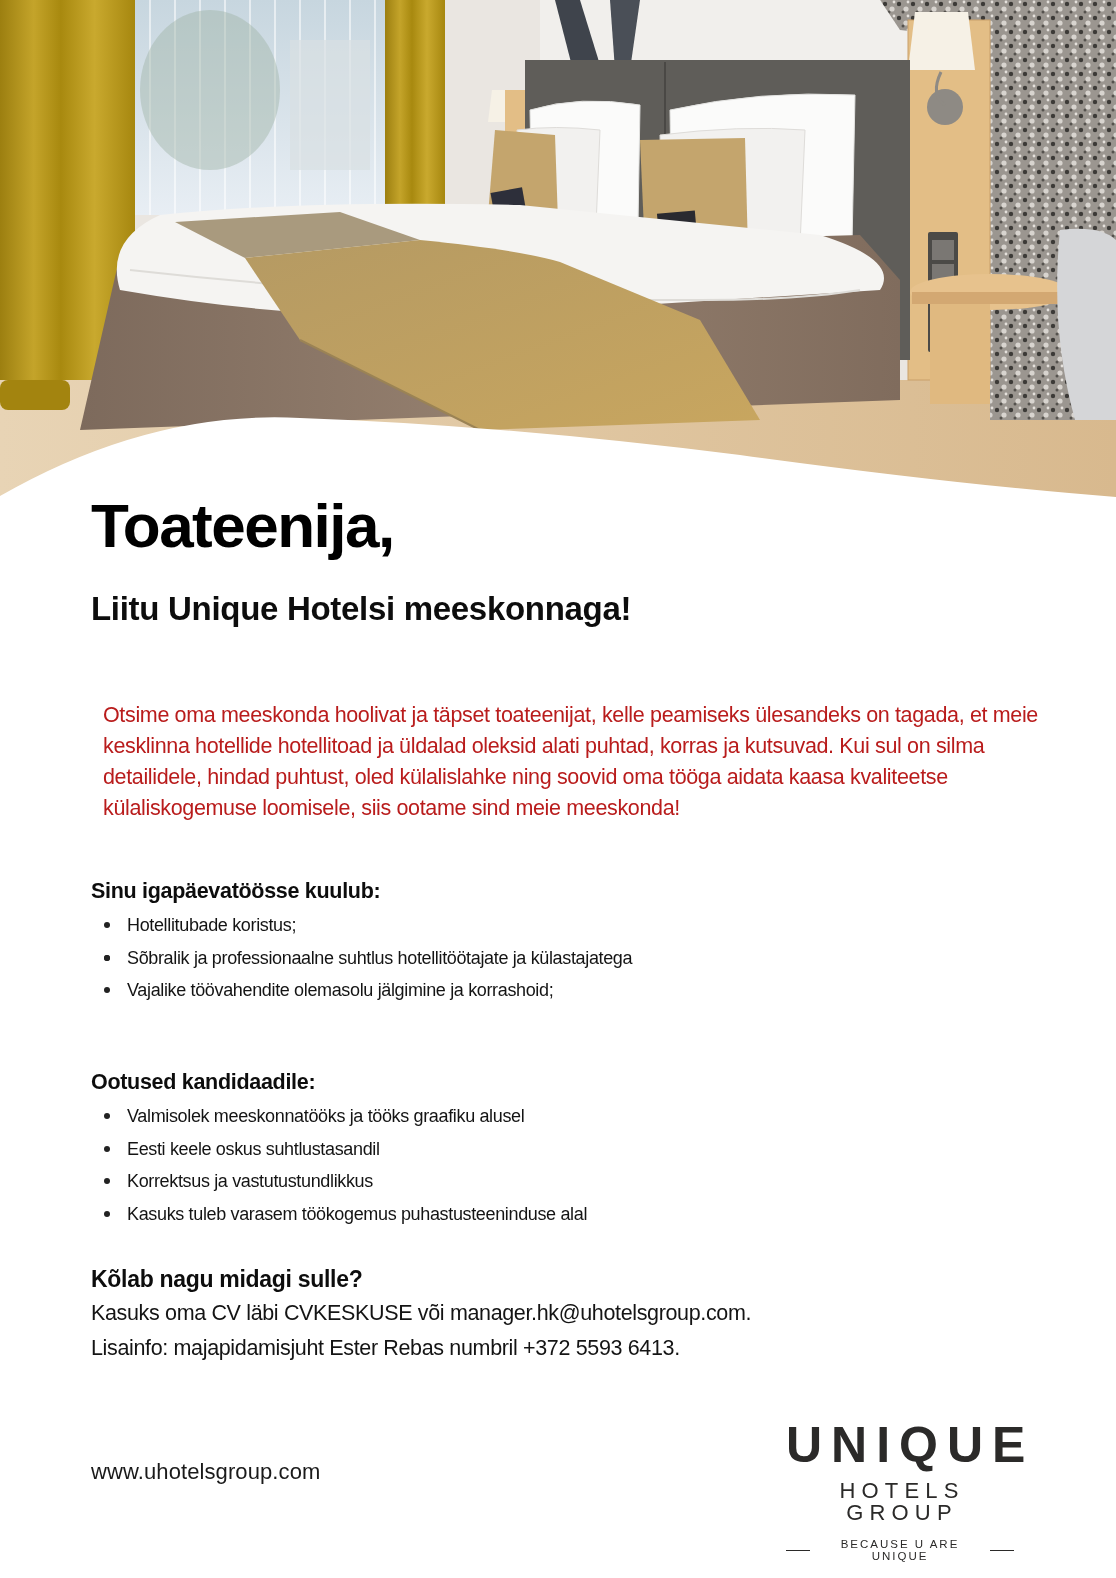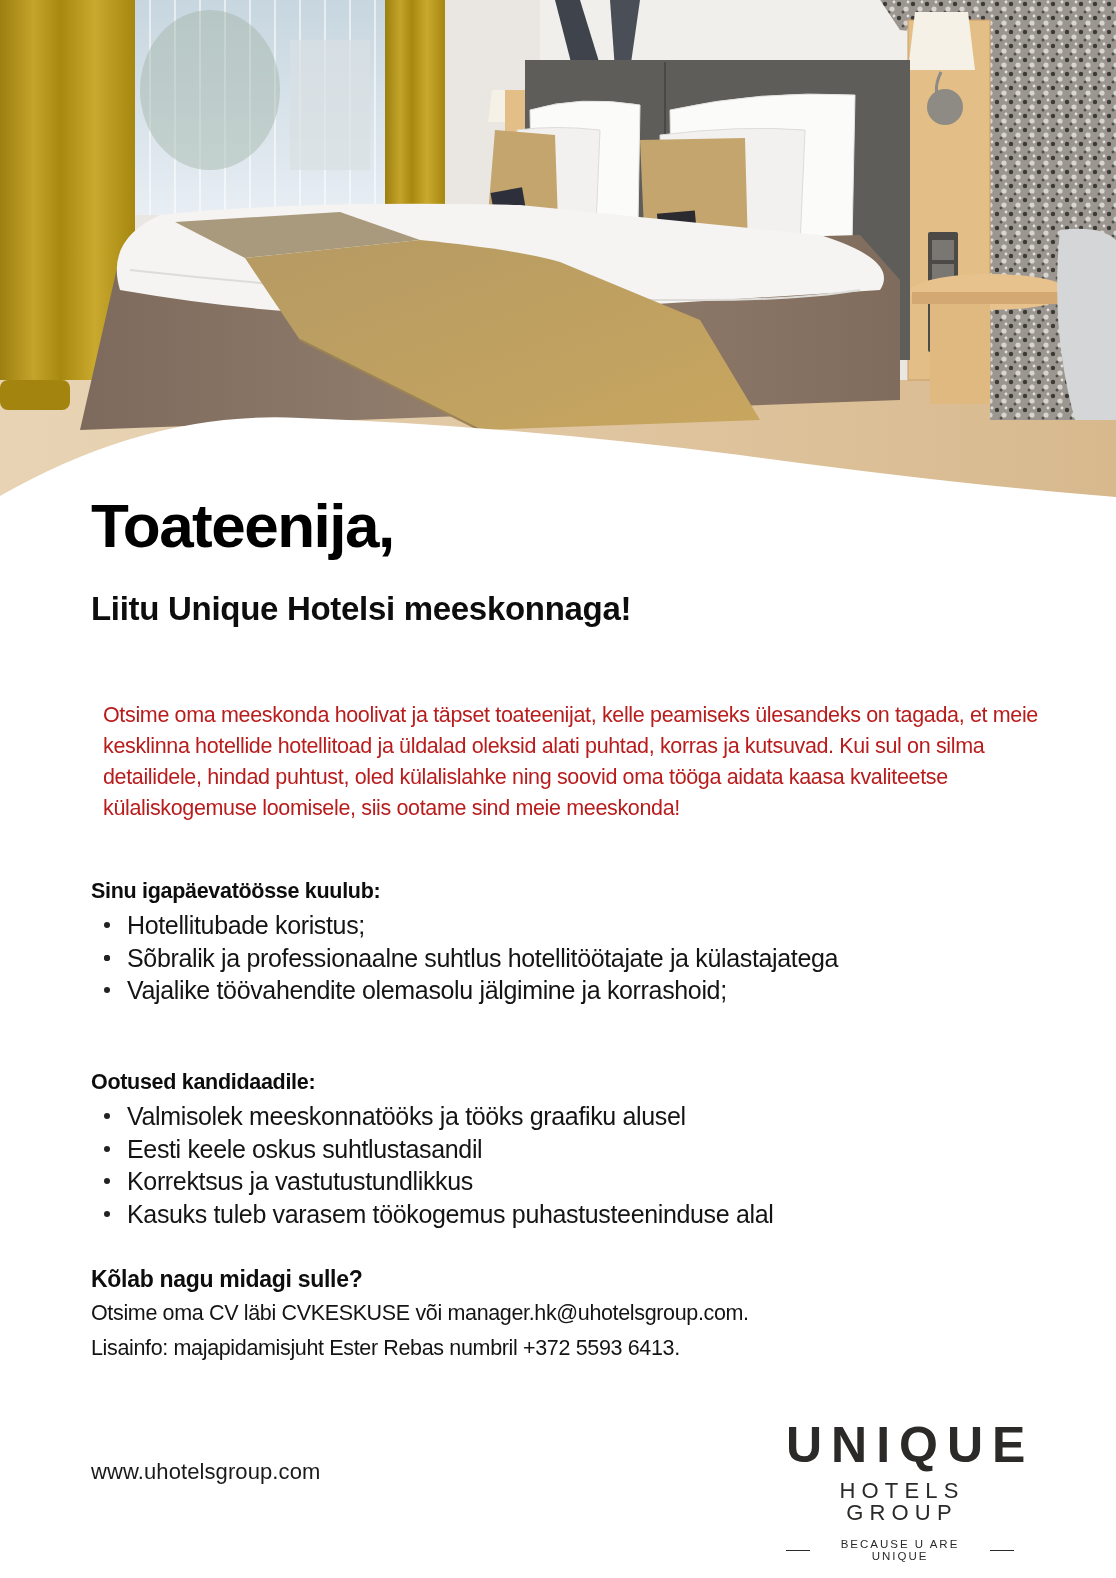--- a/index.html
+++ b/index.html
@@ -10,21 +10,21 @@
   .content { position: absolute; left: 91px; top: 0; width: 960px; }
   .title { position: absolute; top: 495px; left: 0; font-size: 62px; font-weight: 700;
            letter-spacing: -1.5px; margin: 0; line-height: 1; color: #000000; white-space: nowrap; }
   .subtitle { position: absolute; top: 591px; left: 0; font-size: 33px; font-weight: 700;
               margin: 0; line-height: 1.1; letter-spacing: -0.3px; color: #0d0d0d; white-space: nowrap; }
   .intro { position: absolute; top: 688px; left: 0; width: 940px; font-size: 21.5px; line-height: 31px;
            margin: 12px; color: #b91c1c; letter-spacing: -0.35px; }
   .section { position: absolute; left: 0; width: 960px; }
   .section h3 { font-size: 21.5px; font-weight: 700; margin: 0; line-height: 31px; color: #0d0d0d; letter-spacing: -0.3px; }
   .section ul { list-style: none; margin: 2px 0 0 0; padding: 0; }
-  .section li { position: relative; padding-left: 36px; font-size: 25px; line-height: 32.5px;
+  .section li { position: relative; padding-left: 36px; font-size: 18px; line-height: 32.5px;
                 color: #141414; letter-spacing: -0.35px; white-space: nowrap; }
   .bullet { position: absolute; left: 13px; top: 13px; width: 6px; height: 6px; border-radius: 50%; background: #222; }
   .sec1 { top: 876px; }
   .sec2 { top: 1067px; }
   .contact { position: absolute; top: 1264px; left: 0; width: 960px; }
   .contact h3 { font-size: 23px; font-weight: 700; margin: 0; line-height: 31px; color: #0d0d0d; letter-spacing: -0.3px; }
   .contact p { margin: 2px 0 0 0; font-size: 21.5px; line-height: 33px; color: #141414; letter-spacing: -0.35px; white-space: nowrap; }
   .website { position: absolute; top: 1459px; left: 91px; font-size: 22px; color: #1a1a1a; letter-spacing: 0.1px; }
   .logo { position: absolute; left: 780px; top: 1420px; width: 240px; text-align: center; color: #2b2a29; }
   .logo-main { font-size: 50px; font-weight: 700; letter-spacing: 9px; line-height: 1; margin-left: 6px; }
@@ -170,21 +170,21 @@
     <ul>
       <li><span class="bullet"></span><span>Valmisolek meeskonnatööks ja tööks graafiku alusel</span></li>
       <li><span class="bullet"></span><span>Eesti keele oskus suhtlustasandil</span></li>
       <li><span class="bullet"></span><span>Korrektsus ja vastutustundlikkus</span></li>
       <li><span class="bullet"></span><span>Kasuks tuleb varasem töökogemus puhastusteeninduse alal</span></li>
     </ul>
   </div>
 
   <div class="contact">
     <h3>Kõlab nagu midagi sulle?</h3>
-    <p><span>Otsime oma CV läbi CVKESKUSE või </span> <span>manager.hk@uhotelsgroup.com</span><span>.</span></p>
+    <p><span>Kasuks oma CV läbi CVKESKUSE või </span> <span>manager.hk@uhotelsgroup.com</span><span>.</span></p>
     <p><span>Lisainfo: majapidamisjuht Ester Rebas numbril </span><span>+372 5593 6413</span><span>.</span></p>
   </div>
 </div>
 
 <div class="website">www.uhotelsgroup.com</div>
 
 <div class="logo">
   <div class="logo-main">UNIQUE</div>
   <div class="logo-sub">HOTELS GROUP</div>
   <div class="logo-tag">

